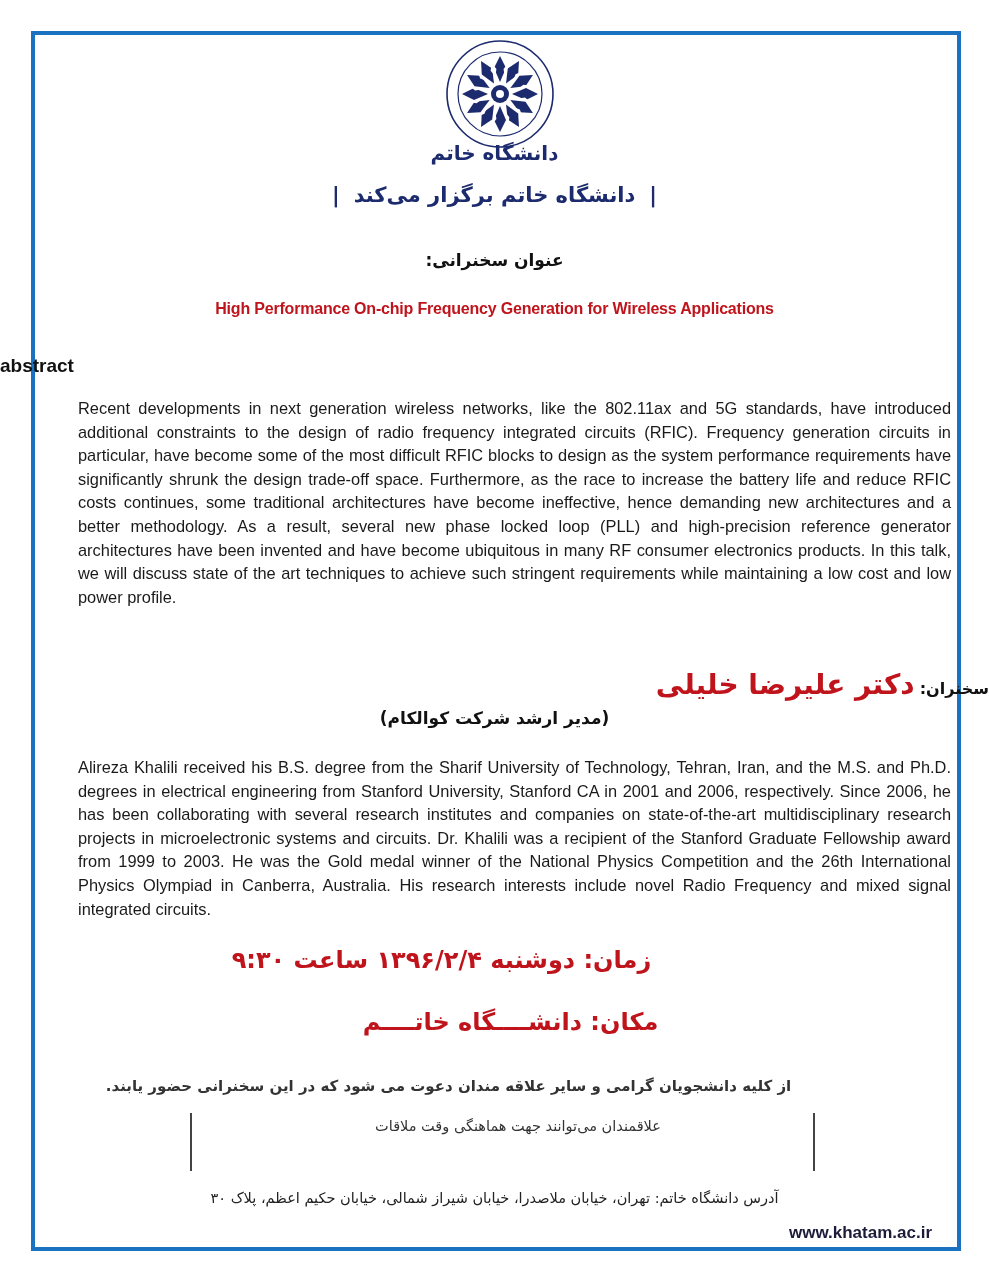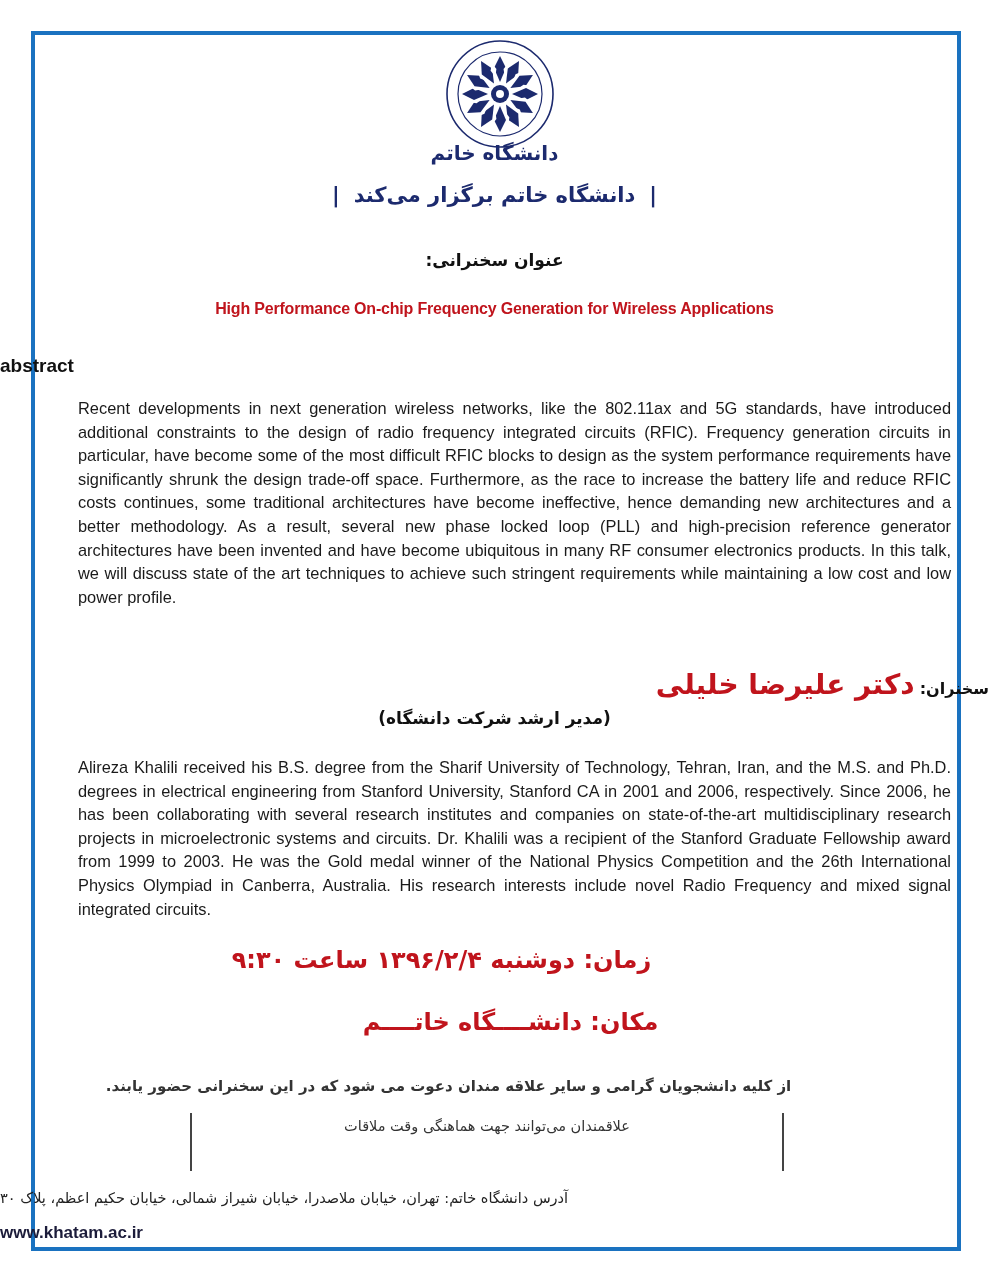--- a/index.html
+++ b/index.html
@@ -15,24 +15,24 @@
   .para { position: absolute; left: 58px; width: 873px; text-align: justify; text-align-last: left; font-size: 16.4px; line-height: 23.6px; color: #1a1a1a; font-family: "Liberation Sans", sans-serif; margin-left: 20px; }
   .abstract-text { top: 397px; }
   .bio-text { top: 756px; }
   .speaker-line { position: absolute; left: 0; width: 989px; top: 636px; text-align: right; direction: rtl; font-family: "DejaVu Sans", sans-serif; margin-top: 32px; }
   .speaker-line .lbl { font-size: 16px; font-weight: bold; color: #111; }
   .speaker-line .name { font-size: 28px; font-weight: bold; color: #c0141c; }
   .speaker-role { position: absolute; left: 0; width: 989px; top: 708px; text-align: center; direction: rtl; font-size: 17px; font-weight: bold; color: #111; font-family: "DejaVu Sans", sans-serif; }
   .time-line { position: absolute; left: 0; width: 883px; top: 946px; text-align: center; direction: rtl; font-size: 24px; font-weight: bold; color: #c0141c; font-family: "DejaVu Sans", sans-serif; }
   .place-line { position: absolute; left: 16px; width: 989px; top: 1008px; text-align: center; direction: rtl; font-size: 24px; font-weight: bold; color: #c0141c; font-family: "DejaVu Sans", sans-serif; }
   .invite { position: absolute; left: 0; width: 897px; top: 1077px; text-align: center; direction: rtl; font-size: 15px; font-weight: bold; color: #333; font-family: "DejaVu Sans", sans-serif; }
-  .contact-box { position: absolute; left: 190px; width: 590px; top: 1113px; height: 58px; border-left: 2px solid #444; border-right: 2px solid #444; }
+  .contact-box { position: absolute; left: 190px; width: 590px; top: 1113px; height: 58px; border-left: 2px solid #444; border-right: 2px solid #444; padding-left: 31px; }
   .contact-box div { text-align: center; direction: rtl; font-size: 14.5px; color: #333; line-height: 26px; font-family: "DejaVu Sans", sans-serif; }
-  .address { position: absolute; left: 0; width: 989px; top: 1190px; text-align: left; direction: rtl; font-size: 14.5px; color: #222; font-family: "DejaVu Sans", sans-serif; }
-  .website { position: absolute; left: 0; width: 932px; top: 1223px; text-align: left; font-size: 17px; font-weight: bold; color: #1c1c3a; font-family: "Liberation Sans", sans-serif; }
+  .address { position: absolute; left: 0; width: 989px; top: 1190px; text-align: center; direction: rtl; font-size: 14.5px; color: #222; font-family: "DejaVu Sans", sans-serif; }
+  .website { position: absolute; left: 0; width: 932px; top: 1223px; text-align: right; font-size: 17px; font-weight: bold; color: #1c1c3a; font-family: "Liberation Sans", sans-serif; }
 </style>
 </head>
 <body>
 
 <div class="frame"></div>
 
 <svg class="logo" viewBox="0 0 112 112">
   <circle cx="56" cy="56" r="53" fill="none" stroke="#1c2a6e" stroke-width="1.6"></circle>
   <circle cx="56" cy="56" r="42" fill="none" stroke="#1c2a6e" stroke-width="1.2"></circle>
   <g id="petals" fill="#1c2a6e">
@@ -74,21 +74,21 @@
 <div class="talk-label">عنوان سخنرانی:</div>
 <div class="talk-title">High Performance On-chip Frequency Generation for Wireless Applications</div>
 
 <div class="abstract-heading">abstract</div>
 <div class="para abstract-text">Recent developments in next generation wireless networks, like the 802.11ax and 5G standards, have introduced additional constraints to the design of radio frequency integrated circuits (RFIC). Frequency generation circuits in particular, have become some of the most difficult RFIC blocks to design as the system performance requirements have significantly shrunk the design trade-off space. Furthermore, as the race to increase the battery life and reduce RFIC costs continues, some traditional architectures have become ineffective, hence demanding new architectures and a better methodology. As a result, several new phase locked loop (PLL) and high-precision reference generator architectures have been invented and have become ubiquitous in many RF consumer electronics products. In this talk, we will discuss state of the art techniques to achieve such stringent requirements while maintaining a low cost and low power profile.</div>
 
 <div class="speaker-line">
   <span class="lbl">سخنران:</span>
   <span class="name">دکتر علیرضا خلیلی</span>
 </div>
-<div class="speaker-role">(مدیر ارشد شرکت دانشگاه)</div>
+<div class="speaker-role">(مدیر ارشد شرکت کوالکام)</div>
 
 <div class="para bio-text">Alireza Khalili received his B.S. degree from the Sharif University of Technology, Tehran, Iran, and the M.S. and Ph.D. degrees in electrical engineering from Stanford University, Stanford CA in 2001 and 2006, respectively. Since 2006, he has been collaborating with several research institutes and companies on state-of-the-art multidisciplinary research projects in microelectronic systems and circuits. Dr. Khalili was a recipient of the Stanford Graduate Fellowship award from 1999 to 2003. He was the Gold medal winner of the National Physics Competition and the 26th International Physics Olympiad in Canberra, Australia. His research interests include novel Radio Frequency and mixed signal integrated circuits.</div>
 
 <div class="time-line">زمان: دوشنبه ۱۳۹۶/۲/۴ ساعت ۹:۳۰</div>
 <div class="place-line">مکان: دانشــــگاه خاتــــم</div>
 
 <div class="invite">از کلیه دانشجویان گرامی و سایر علاقه مندان دعوت می شود که در این سخنرانی حضور یابند.</div>
 <div class="contact-box">
   <div>علاقمندان می‌توانند جهت هماهنگی وقت ملاقات</div>
 </div>

